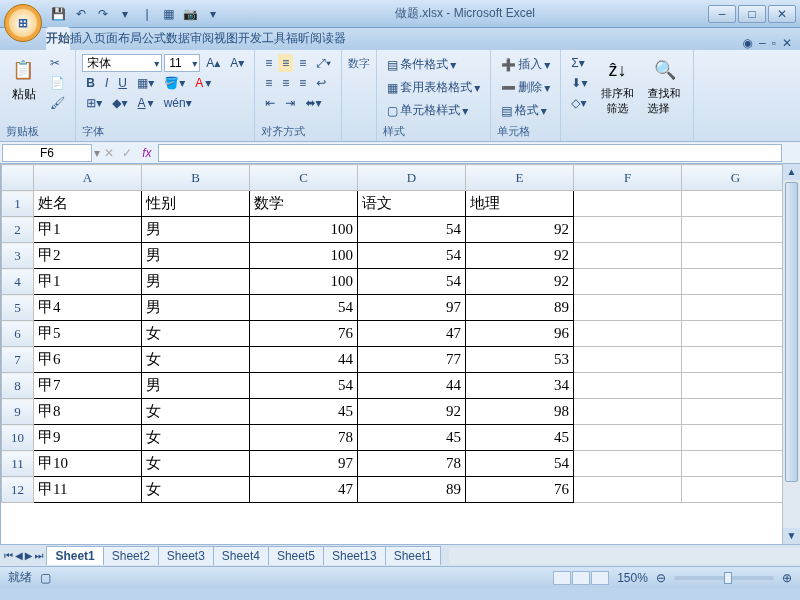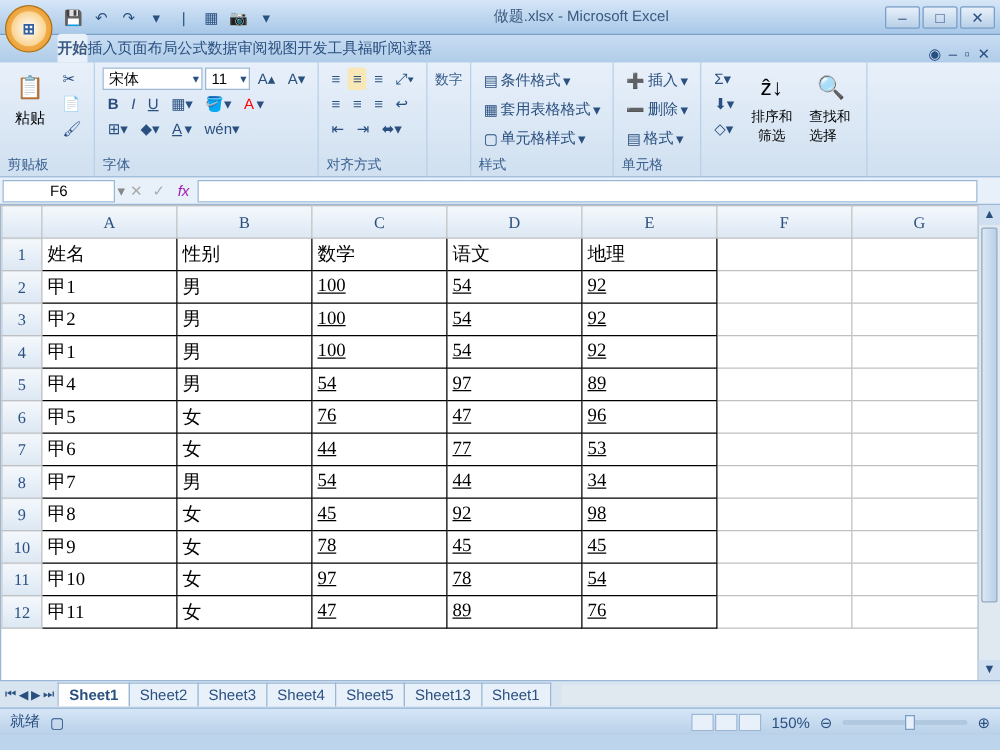--- a/index.html
+++ b/index.html
@@ -31,21 +31,21 @@
 .namebox { width:90px; background:#fff; border:1px solid #9ab8d6; margin:0 2px; padding:1px 4px; height:18px; display:flex; align-items:center; justify-content:center;text-align:right; }
 .fx { color:#a21caf; padding:0 6px; font-style:italic; }
 .fbar { flex:1; background:#fff; border:1px solid #9ab8d6; height:18px; margin-right:18px; padding:1px 4px; }
 .sheet-area { position:relative; background:#fff; height:380px; overflow:hidden; border-left:1px solid #9ab8d6; }
 table.sheet { border-collapse:collapse; table-layout:fixed; }
 .sheet th, .sheet td { border:1px solid #c0c0c0; height:26px; padding:0 4px; font-size:15px; font-family:"SimSun"; }
 .sheet th { background:linear-gradient(#f4f8fc,#dce8f4); font-weight:normal; color:#2a5080; text-align:center; font-size:13px; }
 .sheet .corner { background:linear-gradient(#f4f8fc,#dce8f4); }
 .sheet .rowhdr { width:32px; text-align:center; }
 .sheet td { background:#fff; }
-.sheet td.num { text-align:left;text-decoration:underline; }
+.sheet td.num { text-align:right; }
 .sheet td.bordered { border:1px solid #000; }
 .vscroll { position:absolute; right:0; top:0; bottom:0; width:18px; background:#e0e8f0; border-left:1px solid #b0c0d0; }
 .vthumb { position:absolute; left:2px; right:2px; top:18px; height:300px; background:linear-gradient(90deg,#dce8f4,#b8d0e8); border:1px solid #90a8c0; border-radius:2px; }
 .varrow { position:absolute; left:0; right:0; height:16px; text-align:center; color:#2a5080; background:#d0e0f0; font-size:10px; line-height:16px; }
 .sheet-tabs { height:22px; background:#d8e4f0; display:flex; align-items:center; border-top:1px solid #9ab8d6; }
 .nav-btns { display:flex; padding:0 4px; gap:2px; }
 .nav-btns span { color:#2a5080; cursor:pointer; font-size:10px; }
 .stab { padding:2px 8px; background:#e8f0fa; border:1px solid #9ab8d6; border-bottom:none; margin-left:-1px; cursor:pointer; font-size:12px; color:#2a5080; }
 .stab.active { background:#fff; font-weight:bold; }
 .hscroll { flex:1; background:#e0e8f0; margin-left:8px; height:16px; position:relative; }

